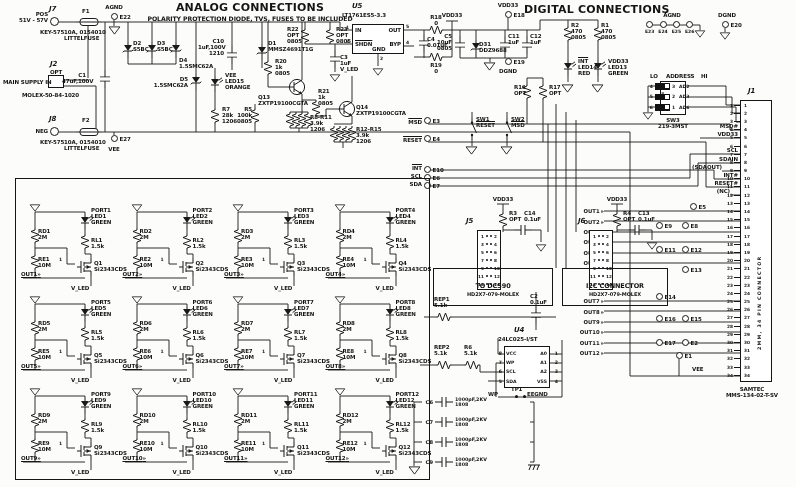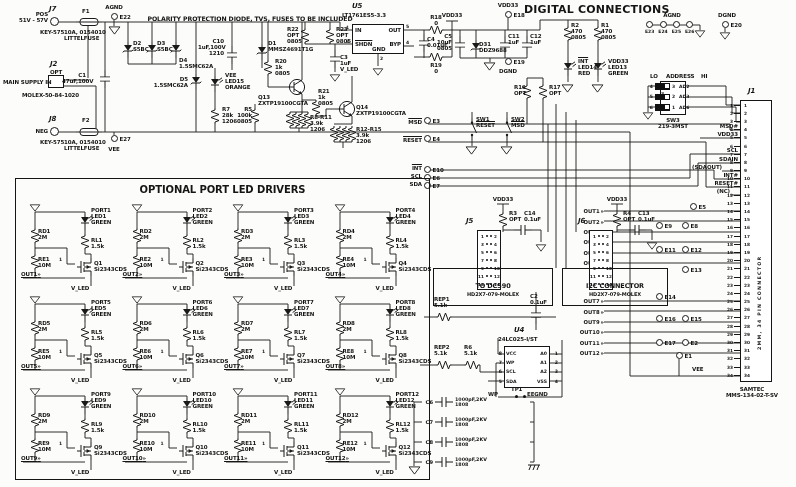--- a/index.html
+++ b/index.html
@@ -203,20 +203,21 @@
     <use href="#caph" x="628" y="224" width="18" height="12"></use>
     <use href="#gnda" x="646" y="242" width="12" height="8"></use>
     <use href="#resh" x="436" y="312" width="16" height="10"></use>
     <use href="#resh" x="436" y="360" width="16" height="10"></use>
     <use href="#resh" x="464" y="360" width="16" height="10"></use>
     <use href="#capv" x="530" y="306" width="12" height="18"></use>
     <use href="#gnda" x="408" y="466" width="13" height="9"></use>
     <use href="#gndc" x="528" y="464" width="12" height="8"></use>
   </svg>
 
+  <div class="lb h1 ctr" style="left:140px;top:2px;width:220px">ANALOG CONNECTIONS</div>
   <div class="lb sub ctr" style="left:130px;top:16px;width:240px">POLARITY PROTECTION DIODE, TVS, FUSES TO BE INCLUDED</div>
   <div class="lb h1" style="left:524px;top:4px">DIGITAL CONNECTIONS</div>
 
   <div class="lb ra" style="left:8px;top:11px;width:40px">POS
 51V - 57V</div>
   <div class="lb ref7" style="left:49px;top:6px">J7</div>
   <div class="tpb" style="left:50px;top:17px"></div>
   <div class="lb" style="left:40px;top:29px">KEY-575</div>
   <div class="lb" style="left:82px;top:8px">F1</div>
   <div class="lb" style="left:64px;top:29px">10A, 0154010
@@ -901,21 +902,20 @@
         <span class="hvref">C9</span>
         <svg width="18" height="12" viewBox="0 0 18 12">
           <use href="#caph"></use>
         </svg>
         <span class="hvval">1000pF,2KV
 1808</span>
       </div>
     </div>
 
   <div class="box" style="left:15px;top:178px;width:415px;height:302px;border-width:1.6px"></div>
-  <div class="lb ctr" style="left:15px;top:184px;width:415px;font-size:10px">OPTIONAL PORT LED DRIVERS</div>
   <div class="cells" style="left:21px;top:202px;width:408px">
 
   <div class="cell">
       <svg class="cw" width="101" height="92" viewBox="0 0 101 92">
         <path class="w" d="M14 10H64M14 10V26M14 42V52M14 68V76M2 76H64M14 46H46V62H54M64 10V12M64 28V32M64 48V52H70V56M70 74V84"></path>
         <use href="#gnda" x="8" y="2" width="12" height="8"></use>
         <use href="#resv" x="9" y="26" width="10" height="16"></use>
         <use href="#resv" x="9" y="52" width="10" height="16"></use>
         <use href="#led" x="56" y="12" width="16" height="16"></use>
         <use href="#resv" x="59" y="32" width="10" height="16"></use>

